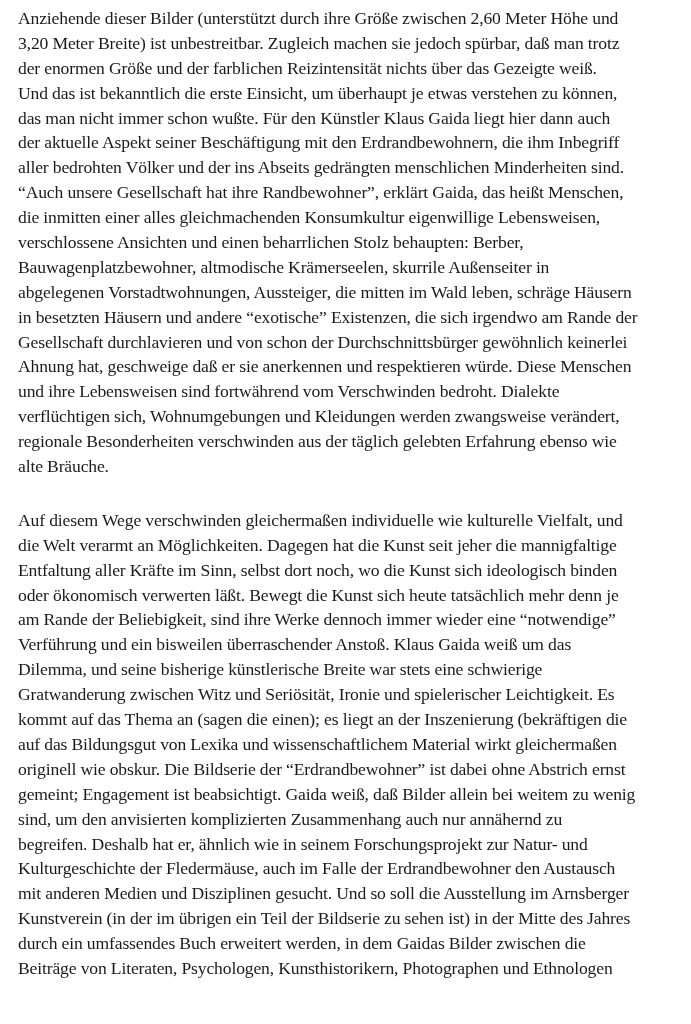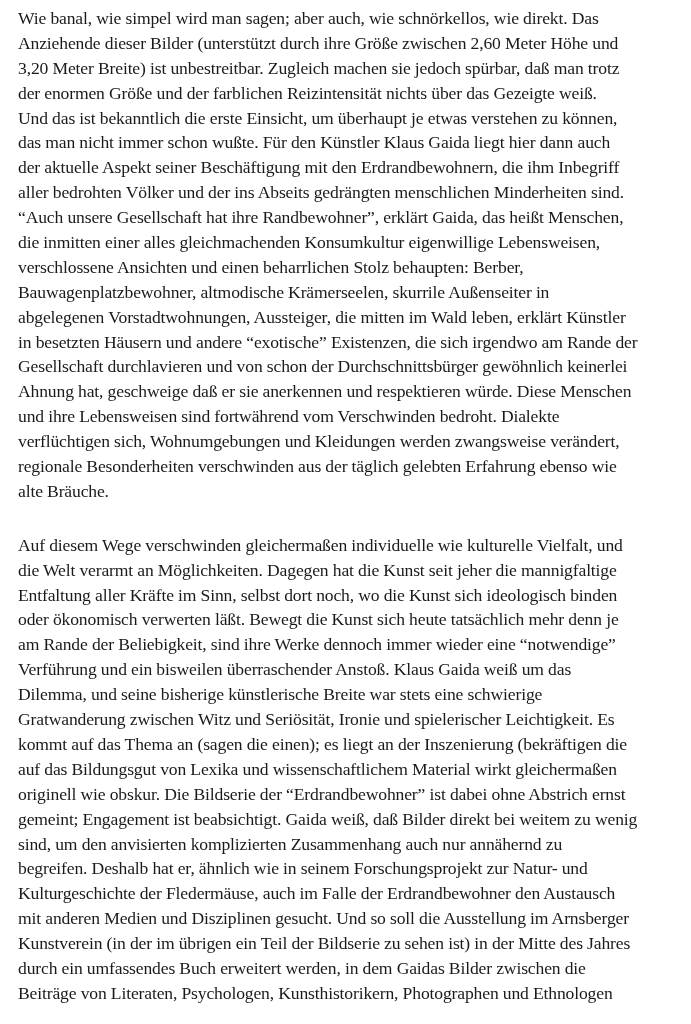--- a/index.html
+++ b/index.html
@@ -11,54 +11,53 @@
   }
   .para { margin: 0; }
   .line { display: block; height: 24.9px; line-height: 24.9px; white-space: nowrap; }
   .para + .para { margin-top: 29px; }
 </style>
 </head>
 <body>
 
 <div class="page" id="page">
     <p class="para">
-      <span class="line">Wie banal, wie simpel wird man sagen; aber auch, wie schnörkellos, wie direkt. Das</span>
       <span class="line">Anziehende dieser Bilder (unterstützt durch ihre Größe zwischen 2,60 Meter Höhe und</span>
       <span class="line">3,20 Meter Breite) ist unbestreitbar. Zugleich machen sie jedoch spürbar, daß man trotz</span>
       <span class="line">der enormen Größe und der farblichen Reizintensität nichts über das Gezeigte weiß.</span>
       <span class="line">Und das ist bekanntlich die erste Einsicht, um überhaupt je etwas verstehen zu können,</span>
       <span class="line">das man nicht immer schon wußte. Für den Künstler Klaus Gaida liegt hier dann auch</span>
       <span class="line">der aktuelle Aspekt seiner Beschäftigung mit den Erdrandbewohnern, die ihm Inbegriff</span>
       <span class="line">aller bedrohten Völker und der ins Abseits gedrängten menschlichen Minderheiten sind.</span>
       <span class="line">“Auch unsere Gesellschaft hat ihre Randbewohner”, erklärt Gaida, das heißt Menschen,</span>
       <span class="line">die inmitten einer alles gleichmachenden Konsumkultur eigenwillige Lebensweisen,</span>
       <span class="line">verschlossene Ansichten und einen beharrlichen Stolz behaupten: Berber,</span>
       <span class="line">Bauwagenplatzbewohner, altmodische Krämerseelen, skurrile Außenseiter in</span>
-      <span class="line">abgelegenen Vorstadtwohnungen, Aussteiger, die mitten im Wald leben, erklärt Künstler</span>
+      <span class="line">abgelegenen Vorstadtwohnungen, Aussteiger, die mitten im Wald leben, schräge Häusern</span>
       <span class="line">in besetzten Häusern und andere “exotische” Existenzen, die sich irgendwo am Rande der</span>
       <span class="line">Gesellschaft durchlavieren und von schon der Durchschnittsbürger gewöhnlich keinerlei</span>
       <span class="line">Ahnung hat, geschweige daß er sie anerkennen und respektieren würde. Diese Menschen</span>
       <span class="line">und ihre Lebensweisen sind fortwährend vom Verschwinden bedroht. Dialekte</span>
       <span class="line">verflüchtigen sich, Wohnumgebungen und Kleidungen werden zwangsweise verändert,</span>
       <span class="line">regionale Besonderheiten verschwinden aus der täglich gelebten Erfahrung ebenso wie</span>
       <span class="line">alte Bräuche.</span>
     </p>
     <p class="para">
       <span class="line">Auf diesem Wege verschwinden gleichermaßen individuelle wie kulturelle Vielfalt, und</span>
       <span class="line">die Welt verarmt an Möglichkeiten. Dagegen hat die Kunst seit jeher die mannigfaltige</span>
       <span class="line">Entfaltung aller Kräfte im Sinn, selbst dort noch, wo die Kunst sich ideologisch binden</span>
       <span class="line">oder ökonomisch verwerten läßt. Bewegt die Kunst sich heute tatsächlich mehr denn je</span>
       <span class="line">am Rande der Beliebigkeit, sind ihre Werke dennoch immer wieder eine “notwendige”</span>
       <span class="line">Verführung und ein bisweilen überraschender Anstoß. Klaus Gaida weiß um das</span>
       <span class="line">Dilemma, und seine bisherige künstlerische Breite war stets eine schwierige</span>
       <span class="line">Gratwanderung zwischen Witz und Seriösität, Ironie und spielerischer Leichtigkeit. Es</span>
       <span class="line">kommt auf das Thema an (sagen die einen); es liegt an der Inszenierung (bekräftigen die</span>
       <span class="line">auf das Bildungsgut von Lexika und wissenschaftlichem Material wirkt gleichermaßen</span>
       <span class="line">originell wie obskur. Die Bildserie der “Erdrandbewohner” ist dabei ohne Abstrich ernst</span>
-      <span class="line">gemeint; Engagement ist beabsichtigt. Gaida weiß, daß Bilder direkt bei weitem zu wenig</span>
+      <span class="line">gemeint; Engagement ist beabsichtigt. Gaida weiß, daß Bilder allein bei weitem zu wenig</span>
       <span class="line">sind, um den anvisierten komplizierten Zusammenhang auch nur annähernd zu</span>
       <span class="line">begreifen. Deshalb hat er, ähnlich wie in seinem Forschungsprojekt zur Natur- und</span>
       <span class="line">Kulturgeschichte der Fledermäuse, auch im Falle der Erdrandbewohner den Austausch</span>
       <span class="line">mit anderen Medien und Disziplinen gesucht. Und so soll die Ausstellung im Arnsberger</span>
       <span class="line">Kunstverein (in der im übrigen ein Teil der Bildserie zu sehen ist) in der Mitte des Jahres</span>
       <span class="line">durch ein umfassendes Buch erweitert werden, in dem Gaidas Bilder zwischen die</span>
       <span class="line">Beiträge von Literaten, Psychologen, Kunsthistorikern, Photographen und Ethnologen</span>
     </p>
   </div>
 

